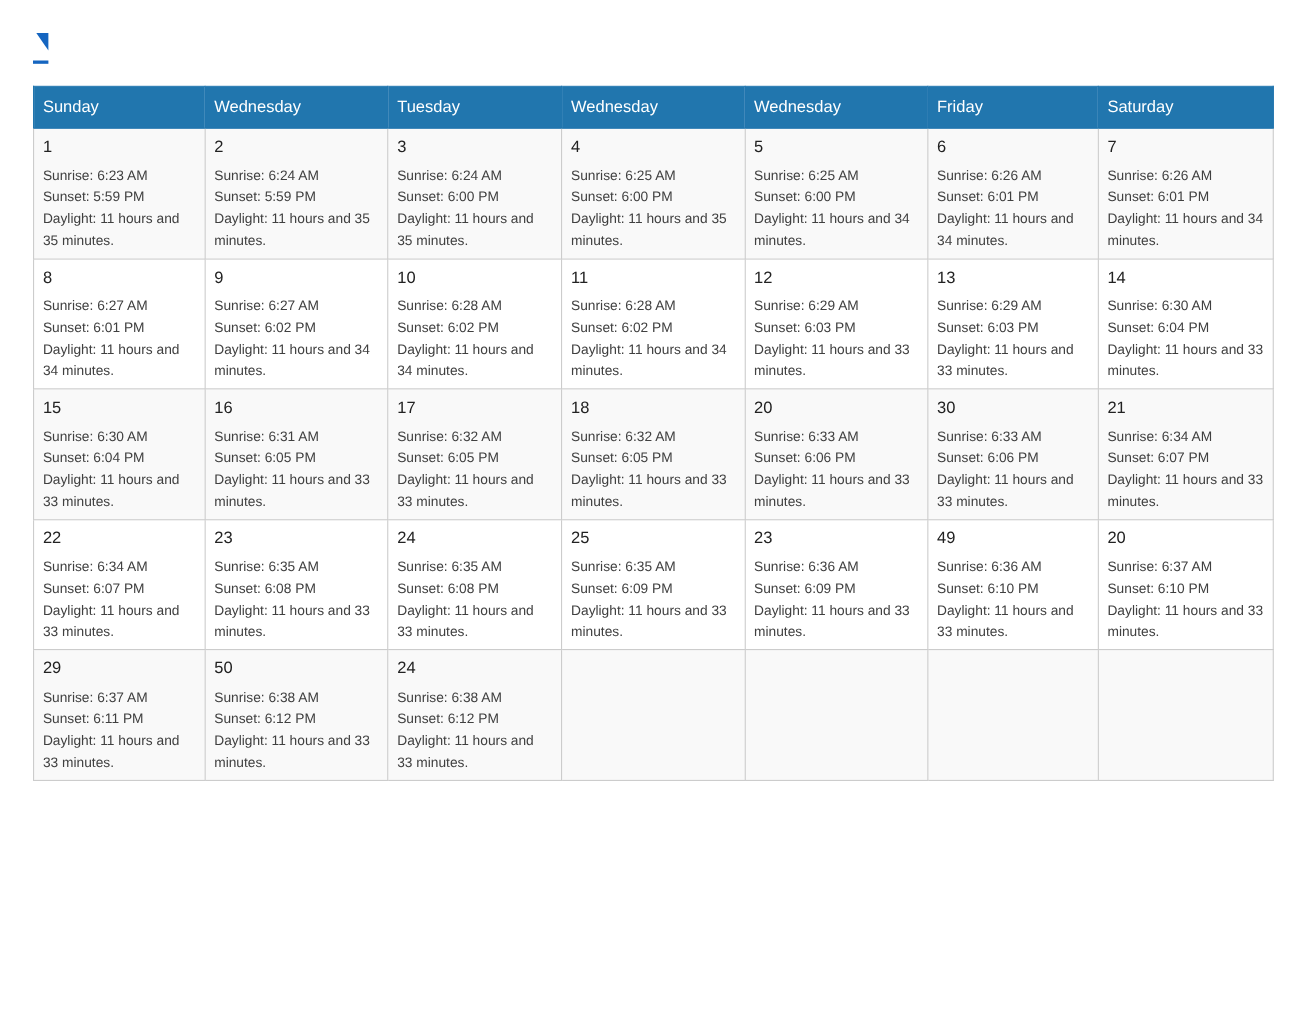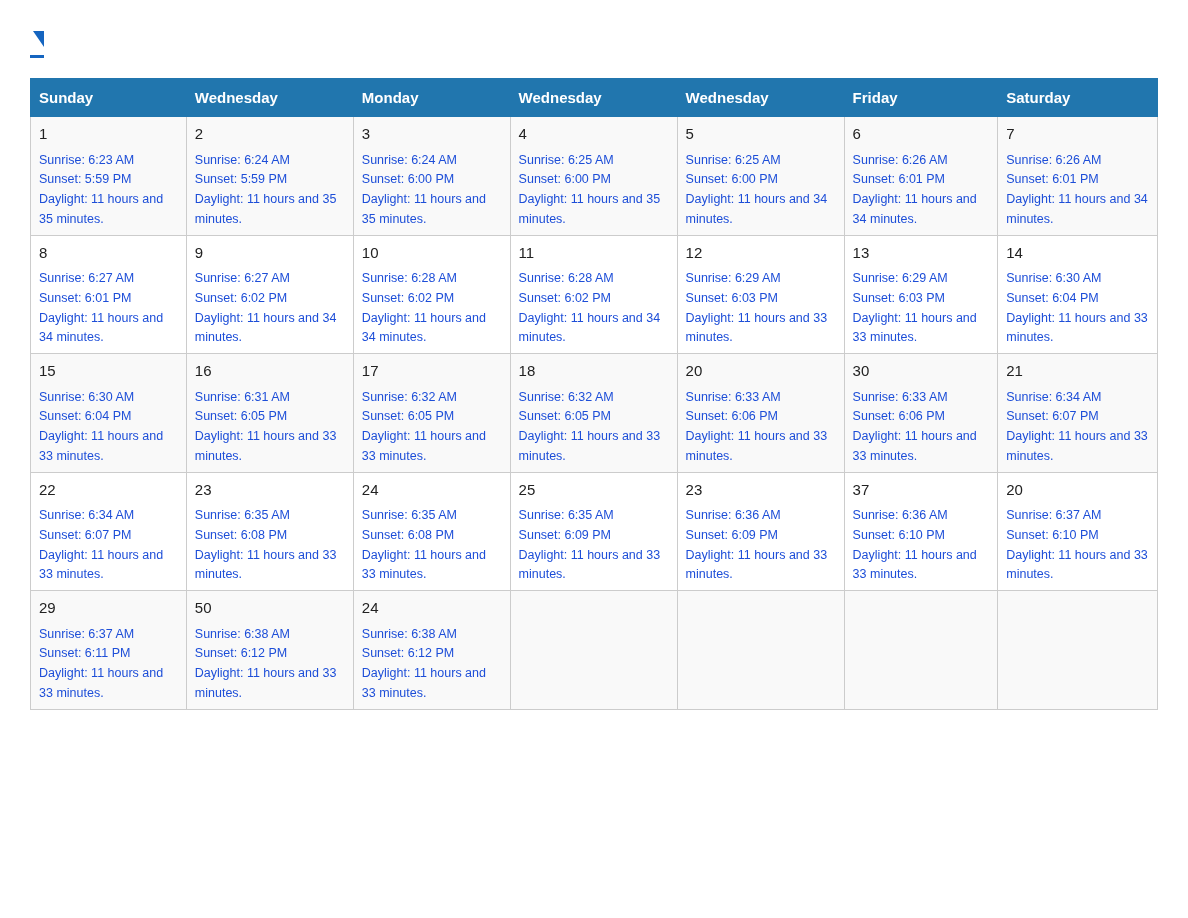--- a/index.html
+++ b/index.html
@@ -39,41 +39,41 @@
       width: 100%;
       border-collapse: collapse;
       font-size: 13px;
     }
     thead tr th {
       background: #2176ae;
       color: #fff;
       padding: 10px 8px;
       text-align: left;
       font-size: 15px;
-      font-weight: bold;
+      font-weight: normal;
       border: 1px solid #2176ae;
     }
     tbody tr td {
       border: 1px solid #ccc;
       vertical-align: top;
       padding: 6px 8px;
       min-height: 90px;
       color: #333;
       line-height: 1.5;
     }
     .day-number {
       font-size: 15px;
       font-weight: normal;
       display: block;
       margin-bottom: 4px;
       color: #222;
     }
     .day-info {
       font-size: 12.5px;
-      color: #1d4ed8;
+      color: #404040;
       line-height: 1.5;
     }
     tbody tr:nth-child(odd) td {
       background: #f9f9f9;
     }
     tbody tr:nth-child(even) td {
       background: #fff;
     }
     tbody tr td:first-child .day-number {
       color: #222;
@@ -123,21 +123,21 @@
     <div class="main-title"></div>
     <div class="sub-title"></div>
   </div>
 </div>
 
 <table>
   <thead>
     <tr>
     <th>Sunday</th>
         <th>Wednesday</th>
-        <th>Monday</th>
+        <th>Tuesday</th>
         <th>Wednesday</th>
         <th>Wednesday</th>
         <th>Friday</th>
         <th>Saturday</th>
       </tr>
   </thead>
   <tbody id="calendar-body">
   <tr>
         <td><span class="day-number">1</span><span class="day-info">Sunrise: 6:23 AM<br>Sunset: 5:59 PM<br>Daylight: 11 hours and 35 minutes.</span></td>
         <td><span class="day-number">2</span><span class="day-info">Sunrise: 6:24 AM<br>Sunset: 5:59 PM<br>Daylight: 11 hours and 35 minutes.</span></td>
@@ -164,21 +164,21 @@
         <td><span class="day-number">20</span><span class="day-info">Sunrise: 6:33 AM<br>Sunset: 6:06 PM<br>Daylight: 11 hours and 33 minutes.</span></td>
         <td><span class="day-number">30</span><span class="day-info">Sunrise: 6:33 AM<br>Sunset: 6:06 PM<br>Daylight: 11 hours and 33 minutes.</span></td>
         <td><span class="day-number">21</span><span class="day-info">Sunrise: 6:34 AM<br>Sunset: 6:07 PM<br>Daylight: 11 hours and 33 minutes.</span></td>
       </tr>
       <tr>
         <td><span class="day-number">22</span><span class="day-info">Sunrise: 6:34 AM<br>Sunset: 6:07 PM<br>Daylight: 11 hours and 33 minutes.</span></td>
         <td><span class="day-number">23</span><span class="day-info">Sunrise: 6:35 AM<br>Sunset: 6:08 PM<br>Daylight: 11 hours and 33 minutes.</span></td>
         <td><span class="day-number">24</span><span class="day-info">Sunrise: 6:35 AM<br>Sunset: 6:08 PM<br>Daylight: 11 hours and 33 minutes.</span></td>
         <td><span class="day-number">25</span><span class="day-info">Sunrise: 6:35 AM<br>Sunset: 6:09 PM<br>Daylight: 11 hours and 33 minutes.</span></td>
         <td><span class="day-number">23</span><span class="day-info">Sunrise: 6:36 AM<br>Sunset: 6:09 PM<br>Daylight: 11 hours and 33 minutes.</span></td>
-        <td><span class="day-number">37</span><span class="day-info">Sunrise: 6:36 AM<br>Sunset: 6:10 PM<br>Daylight: 11 hours and 33 minutes.</span></td>
+        <td><span class="day-number">49</span><span class="day-info">Sunrise: 6:36 AM<br>Sunset: 6:10 PM<br>Daylight: 11 hours and 33 minutes.</span></td>
         <td><span class="day-number">20</span><span class="day-info">Sunrise: 6:37 AM<br>Sunset: 6:10 PM<br>Daylight: 11 hours and 33 minutes.</span></td>
       </tr>
       <tr>
         <td><span class="day-number">29</span><span class="day-info">Sunrise: 6:37 AM<br>Sunset: 6:11 PM<br>Daylight: 11 hours and 33 minutes.</span></td>
         <td><span class="day-number">50</span><span class="day-info">Sunrise: 6:38 AM<br>Sunset: 6:12 PM<br>Daylight: 11 hours and 33 minutes.</span></td>
         <td><span class="day-number">24</span><span class="day-info">Sunrise: 6:38 AM<br>Sunset: 6:12 PM<br>Daylight: 11 hours and 33 minutes.</span></td>
         <td></td>
         <td></td>
         <td></td>
         <td></td>

